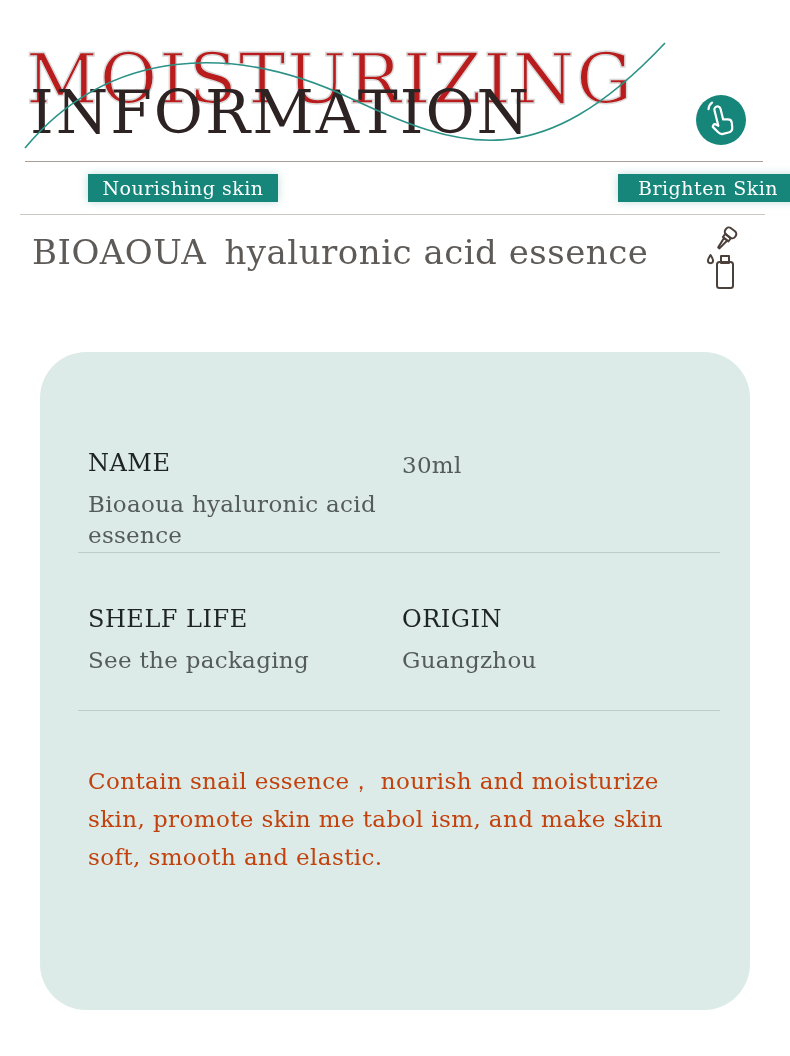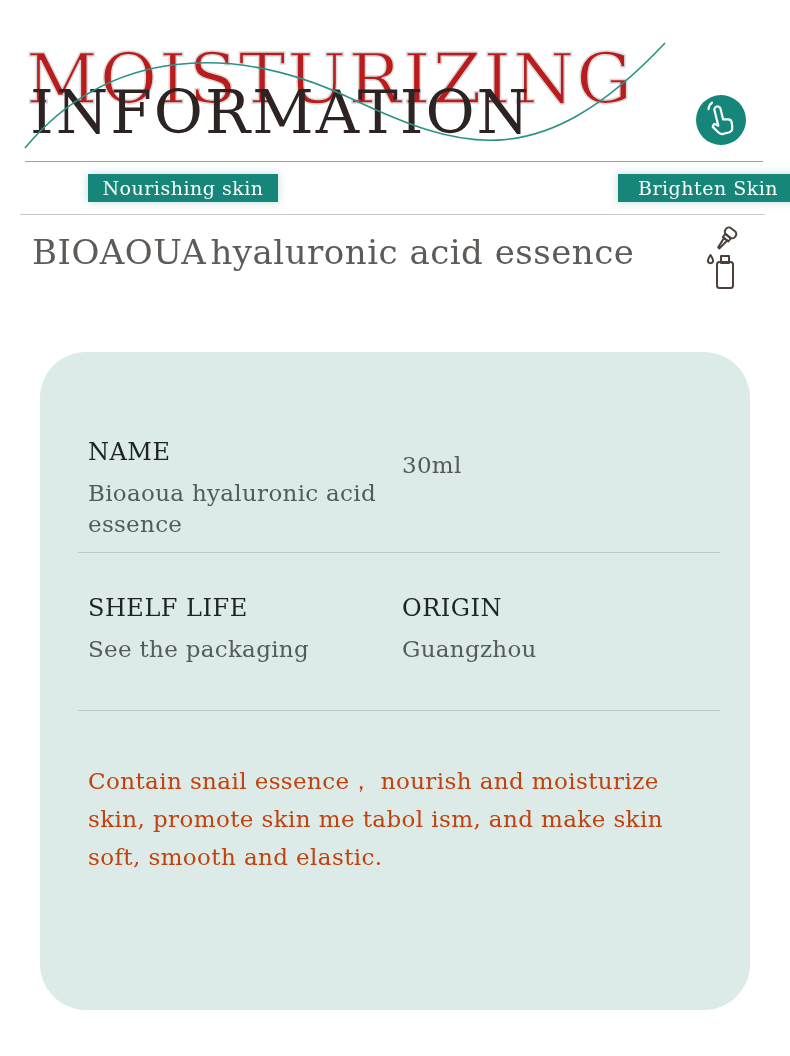--- a/index.html
+++ b/index.html
@@ -41,33 +41,33 @@
   }
   .tag-1 { left:40px;  top:174px; width:190px; }
   .tag-2 { left:310px; top:178px; width:180px; }
   .tag-3 { left:570px; top:174px; width:180px;text-align:center; }
 
   
   .product-line {
     position:absolute; left:32px; top:232px;
     font-size:34px; color:#5e5a57; letter-spacing:0.5px; white-space:nowrap;
   }
-  .product-line .brand { margin-right:4px; }
+  .product-line .brand { margin-right:18px; }
   .dropper-badge { position:absolute; left:698px; top:226px; width:52px; height:66px; }
 
   
   .card {
     position:absolute; left:40px; top:352px; width:710px; height:658px;
     background:#dcebe7; border-radius:46px;
   }
   .card-row { position:absolute; left:48px; right:30px; display:flex; }
   .col-left  { width:314px; flex:none; }
   .col-right { flex:1; }
   .field-label {
-    font-size:24px; color:#1e2424; letter-spacing:0.5px; line-height:28px;
+    font-size:24px; color:#1e2424; letter-spacing:0.5px; line-height:28px;margin-top:11px;
   }
   .field-value {
     margin-top:12px; font-size:23px; color:#555b5c;
     letter-spacing:0.3px; line-height:31px; max-width:300px;
   }
   .row-1 { top:86px; }
   .row-2 { top:242px; }
   .card-rule {
     position:absolute; left:38px; width:642px; height:1px;
     background:#aab5b2; opacity:0.6;

